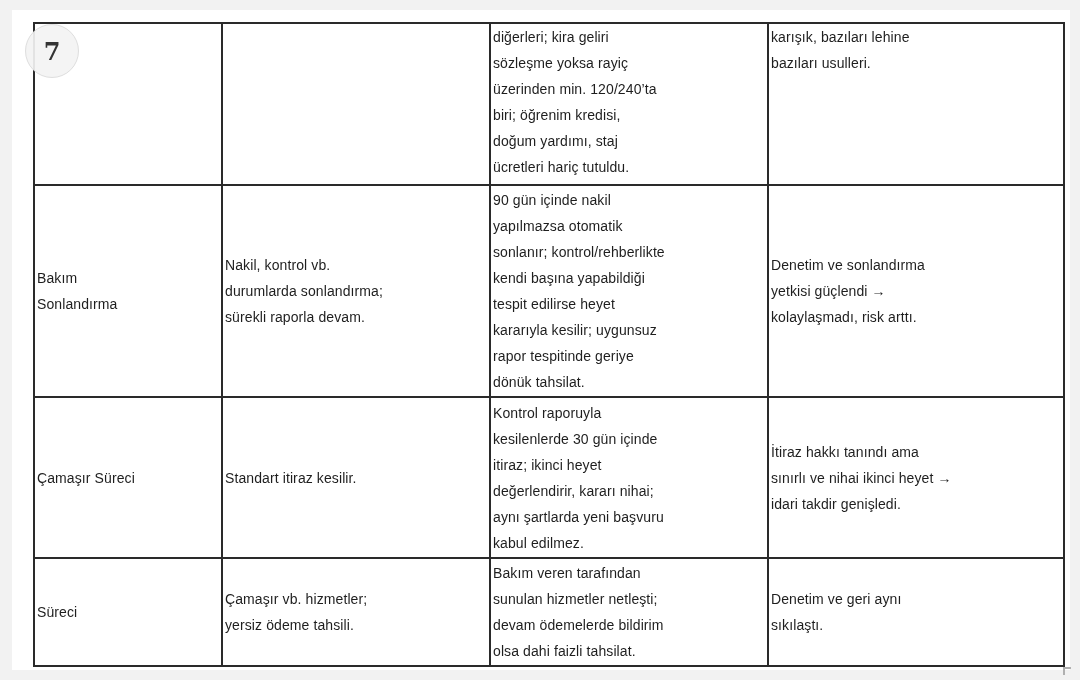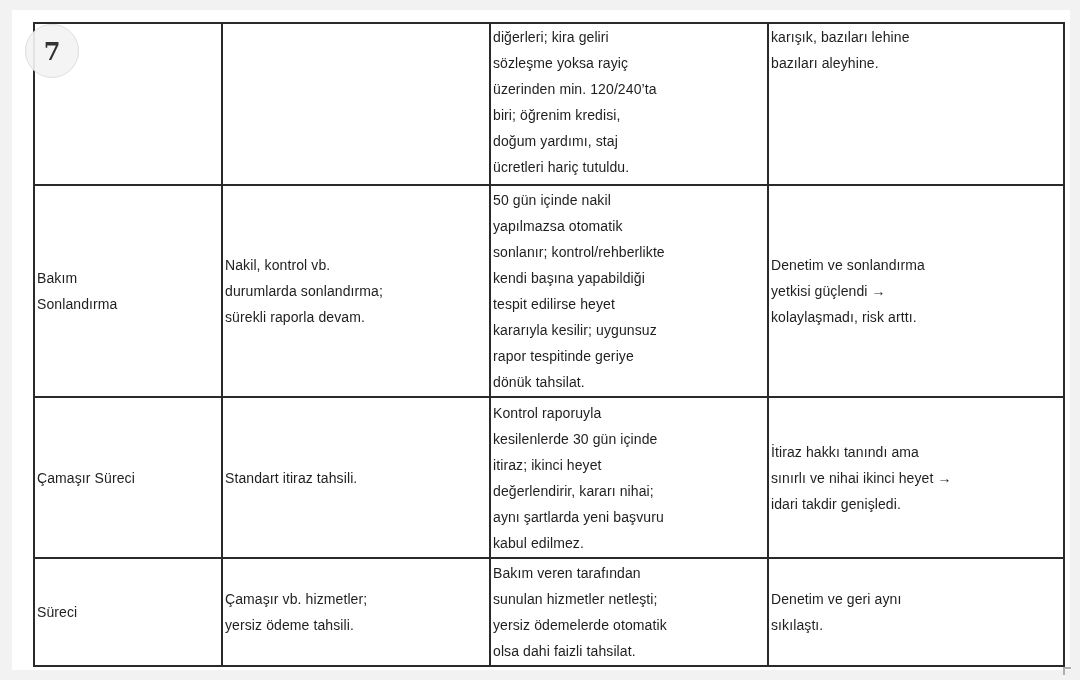--- a/index.html
+++ b/index.html
@@ -97,60 +97,60 @@
     <tr class="r1">
       <td></td>
       <td></td>
       <td class="top">diğerleri; kira geliri
 sözleşme yoksa rayiç
 üzerinden min. 120/240’ta
 biri; öğrenim kredisi,
 doğum yardımı, staj
 ücretleri hariç tutuldu.</td>
       <td class="top">karışık, bazıları lehine
-bazıları aleyhine.</td>
+bazıları usulleri.</td>
     </tr>
     <tr class="r2">
       <td>Bakım
 Sonlandırma</td>
       <td>Nakil, kontrol vb.
 durumlarda sonlandırma;
 sürekli raporla devam.</td>
-      <td>50 gün içinde nakil
+      <td>90 gün içinde nakil
 yapılmazsa otomatik
 sonlanır; kontrol/rehberlikte
 kendi başına yapabildiği
 tespit edilirse heyet
 kararıyla kesilir; uygunsuz
 rapor tespitinde geriye
 dönük tahsilat.</td>
       <td>Denetim ve sonlandırma
 yetkisi güçlendi →
 kolaylaşmadı, risk arttı.</td>
     </tr>
     <tr class="r3">
       <td>Çamaşır Süreci</td>
-      <td>Standart itiraz tahsili.</td>
+      <td>Standart itiraz kesilir.</td>
       <td>Kontrol raporuyla
 kesilenlerde 30 gün içinde
 itiraz; ikinci heyet
 değerlendirir, kararı nihai;
 aynı şartlarda yeni başvuru
 kabul edilmez.</td>
       <td>İtiraz hakkı tanındı ama
 sınırlı ve nihai ikinci heyet →
 idari takdir genişledi.</td>
     </tr>
     <tr class="r4">
       <td>Süreci</td>
       <td>Çamaşır vb. hizmetler;
 yersiz ödeme tahsili.</td>
       <td>Bakım veren tarafından
 sunulan hizmetler netleşti;
-yersiz ödemelerde otomatik
+devam ödemelerde bildirim
 olsa dahi faizli tahsilat.</td>
       <td>Denetim ve geri aynı
 sıkılaştı.</td>
     </tr>
   </tbody>
 </table>
 
 <div class="corner-mark"></div>
 
 </body></html>

